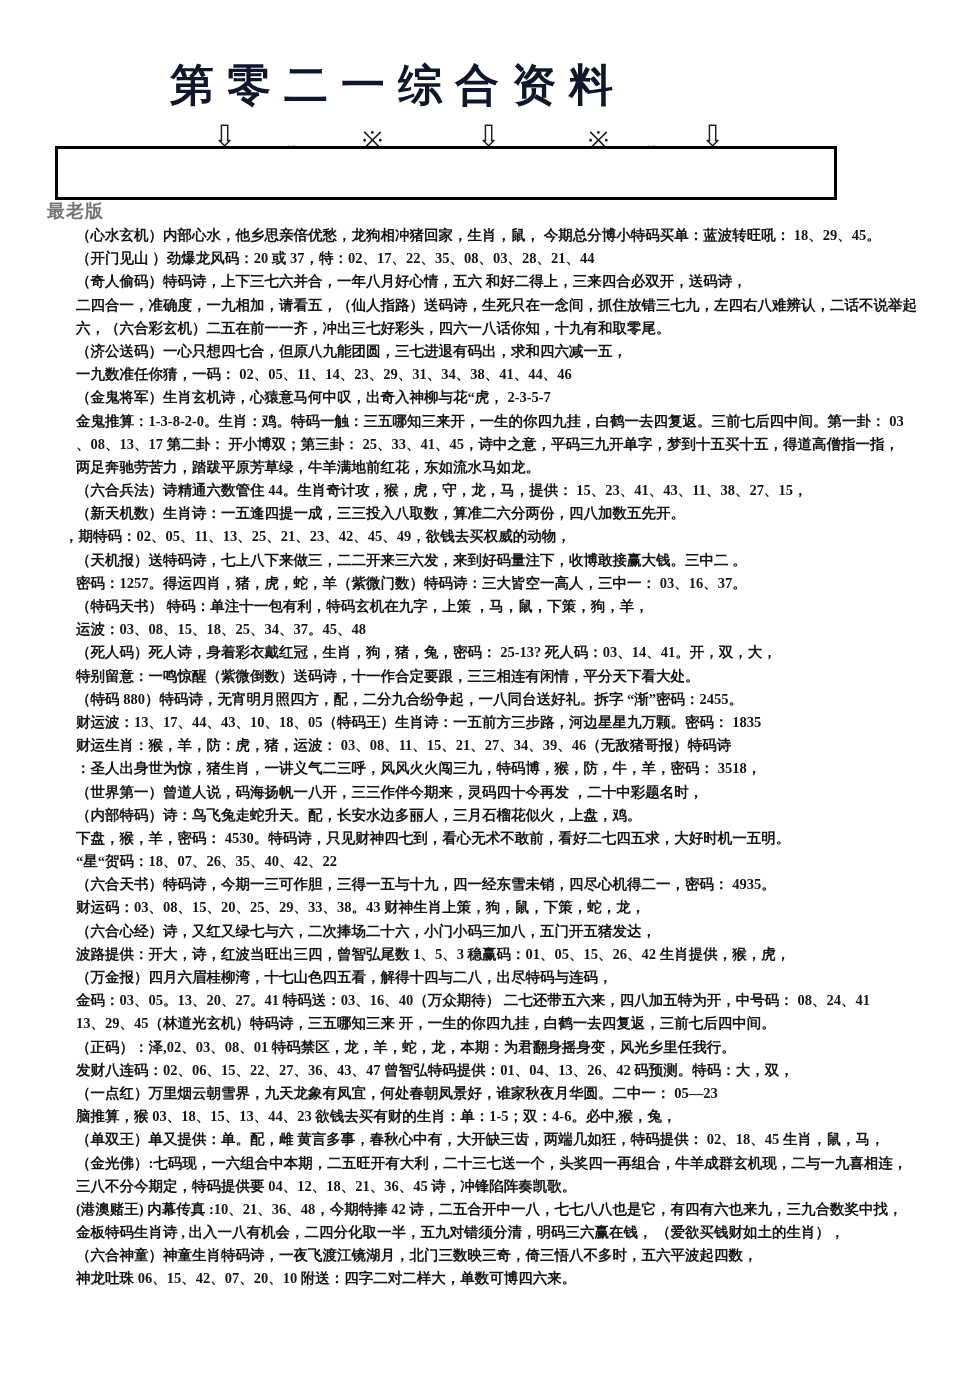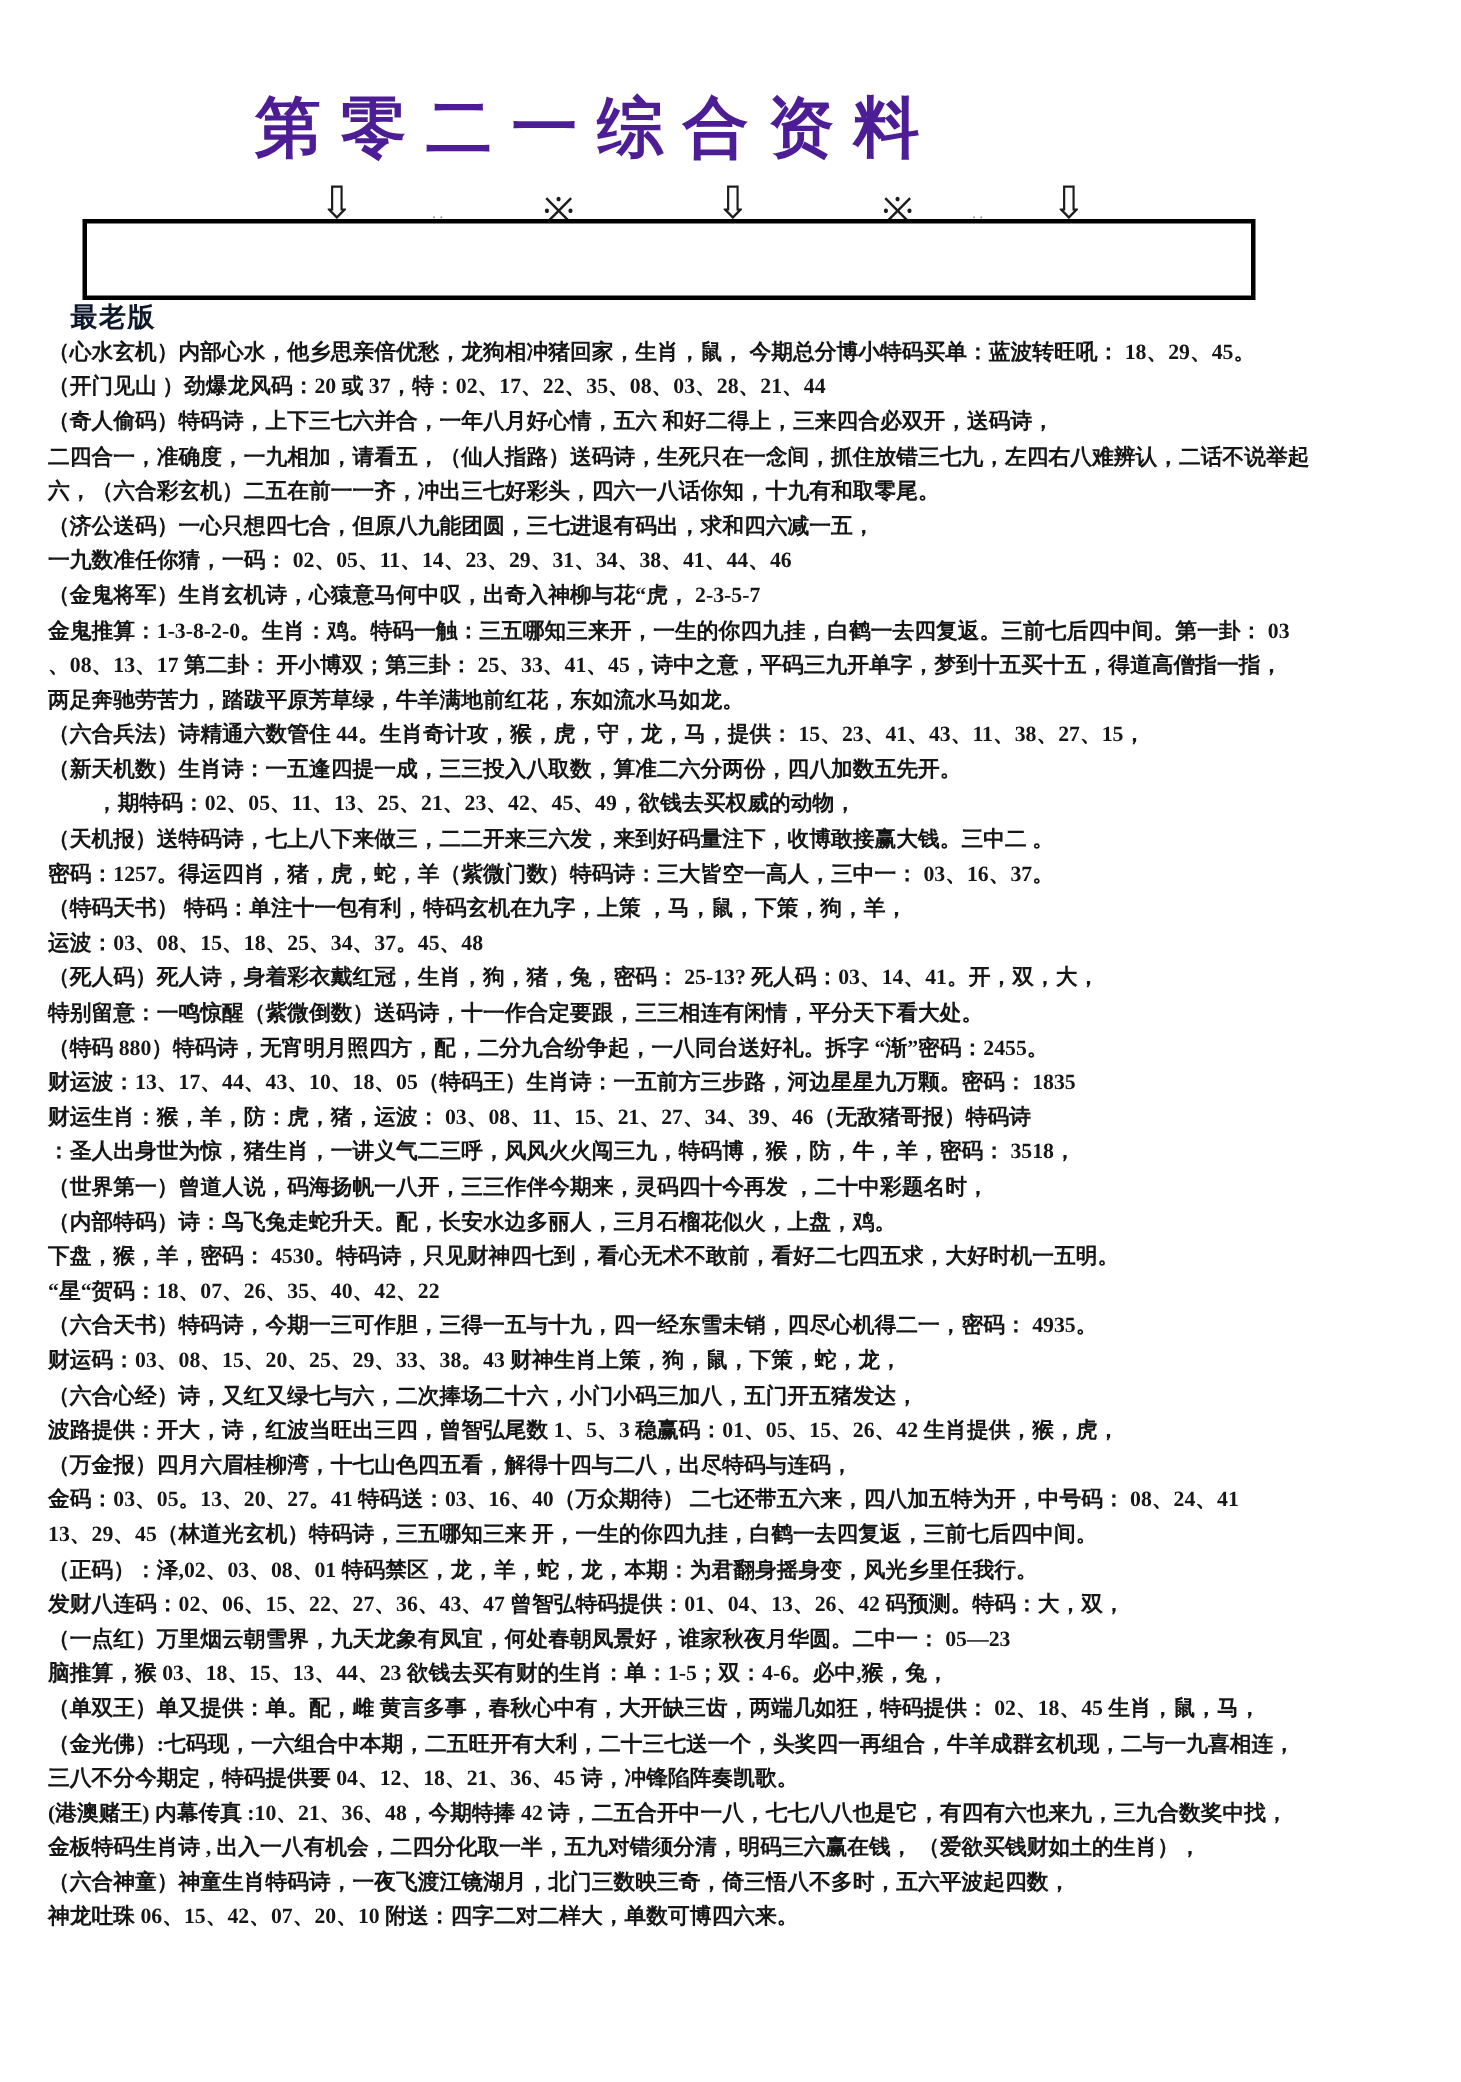--- a/index.html
+++ b/index.html
@@ -3,39 +3,39 @@
 <meta charset="utf-8">
 <style>
   html,body{margin:0;padding:0;}
   body{
     width:974px;height:1388px;position:relative;background:#ffffff;
     font-family:"Liberation Serif","DejaVu Serif",serif;color:#121212;
     overflow:hidden;
   }
   .page-title{
     position:absolute;top:56px;left:170px;width:640px;
-    font-size:44px;letter-spacing:13px;font-weight:bold;color:#4c1d95;
+    font-size:44px;letter-spacing:13px;font-weight:bold;color:#0f172a;
     white-space:nowrap;
   }
   .symbol-row{position:absolute;top:118px;left:0;width:974px;height:36px;}
   .sym{position:absolute;top:0;color:#1c1c1c;}
   .sym.arrow{font-size:30px;top:0px;}
   .sym.refmark{font-size:25px;top:4px;}
   .sym.dots{font-size:11px;color:#9a9a9a;top:18px;letter-spacing:2px;}
   .content-box{
     position:absolute;left:55px;top:146px;width:776px;height:48px;
     border:3px solid #000;background:#fff;
   }
   .version-label{
     position:absolute;left:47px;top:199px;
-    font-size:18px;font-weight:bold;color:#0f172a;letter-spacing:1px;
+    font-size:18px;font-weight:bold;color:#737373;letter-spacing:1px;
   }
   .body-lines{position:absolute;left:0;top:224px;width:974px;}
   .line{
-    padding-left:32px;height:23.2px;line-height:23.2px;
+    padding-left:76px;height:23.2px;line-height:23.2px;
     font-size:14.5px;font-weight:600;color:#161616;
     white-space:nowrap;overflow:hidden;
   }
   .line.ind1{padding-left:64px;}
   .line.ind2{}
 </style>
 </head>
 <body>
 
 <div class="page-title">第零二一综合资料</div>

